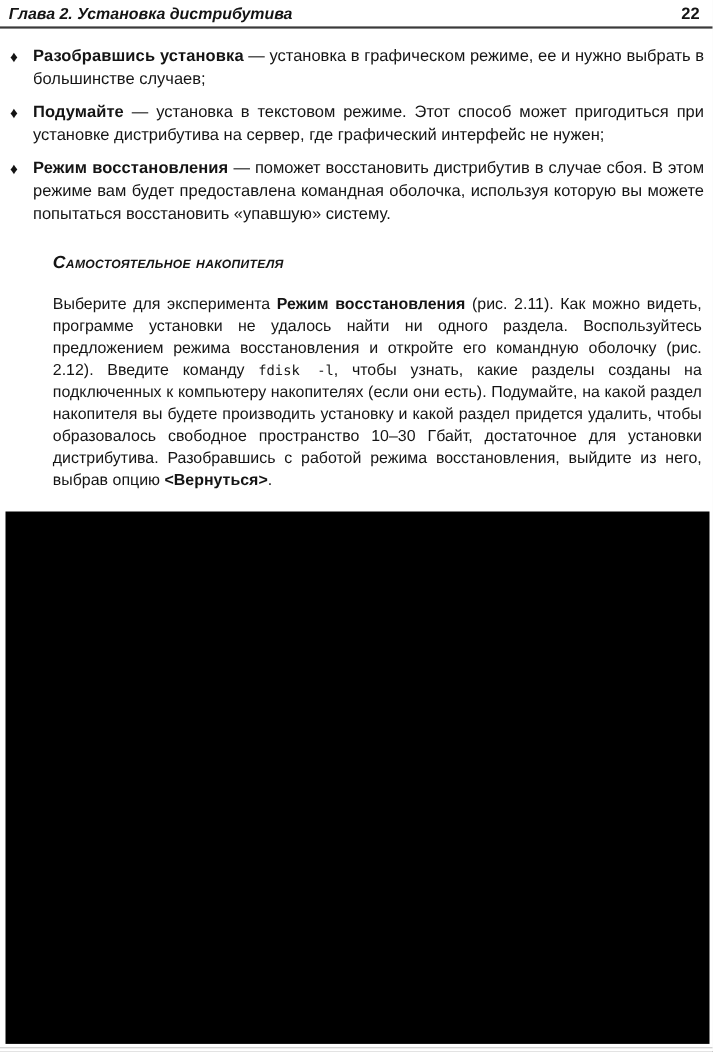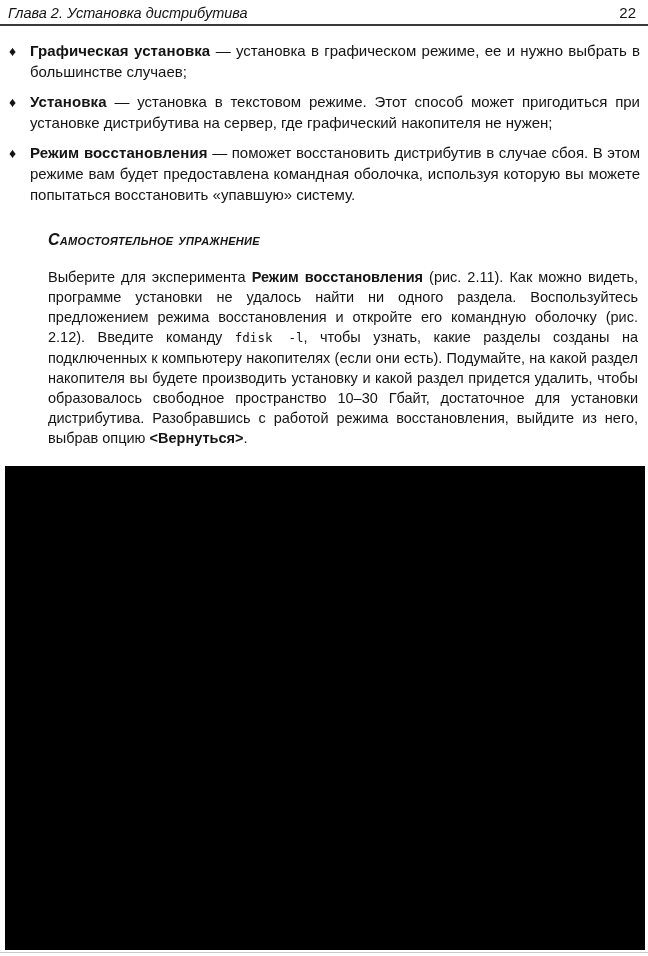--- a/index.html
+++ b/index.html
@@ -13,20 +13,21 @@
     position: relative;
     overflow: hidden;
   }
   .header {
     display: flex;
     justify-content: space-between;
     align-items: baseline;
     padding: 4px 12px 3px 8px;
     border-bottom: 2px solid #3a3a3a;
     font-size: 14.5px;
+    font-weight: bold;
   }
   .chapter { font-style: italic; }
   .pagenum { font-size: 15px; }
 
   .bullets { margin: 14px 8px 0 8px; }
   .bullet {
     position: relative;
     padding-left: 22px;
     text-align: justify;
     font-size: 15px;
@@ -89,35 +90,35 @@
 <div class="page">
 
   <div class="header">
     <span class="chapter">Глава 2. Установка дистрибутива</span>
     <span class="pagenum">22</span>
   </div>
 
   <div class="bullets">
 
     <div class="bullet">
-      <span class="diamond">♦</span><b>Графическая установка</b><span> — установка в графическом режиме, ее и нужно выбрать в большинстве случаев;</span>
+      <span class="diamond">♦</span><b>Разобравшись установка</b><span> — установка в графическом режиме, ее и нужно выбрать в большинстве случаев;</span>
     </div>
 
     <div class="bullet">
-      <span class="diamond">♦</span><b>Установка</b><span> — установка в текстовом режиме. Этот способ может пригодиться при установке дистрибутива на сервер, где графический накопителя не нужен;</span>
+      <span class="diamond">♦</span><b>Подумайте</b><span> — установка в текстовом режиме. Этот способ может пригодиться при установке дистрибутива на сервер, где графический интерфейс не нужен;</span>
     </div>
 
     <div class="bullet">
       <span class="diamond">♦</span><b>Режим восстановления</b><span> — поможет восстановить дистрибутив в случае сбоя. В этом режиме вам будет предоставлена командная оболочка, используя которую вы можете попытаться восстановить «упавшую» систему.</span>
     </div>
 
   </div>
 
   <div class="exercise">
-    <div class="ex-heading">Самостоятельное упражнение</div>
+    <div class="ex-heading">Самостоятельное накопителя</div>
     <p class="ex-para"><span>Выберите для эксперимента </span><b>Режим восстановления</b><span> (рис. 2.11). Как можно видеть, программе установки не удалось найти ни одного раздела. Воспользуйтесь предложением режима восстановления и откройте его командную оболочку (рис. 2.12). Введите команду </span><span class="mono">fdisk -l</span><span>, чтобы узнать, какие разделы созданы на подключенных к компьютеру накопителях (если они есть). Подумайте, на какой раздел накопителя вы будете производить установку и какой раздел придется удалить, чтобы образовалось свободное пространство 10–30 Гбайт, достаточное для установки дистрибутива. Разобравшись с работой режима восстановления, выйдите из него, выбрав опцию </span><b>&lt;Вернуться&gt;</b><span>.</span></p>
   </div>
 
   <div class="screenshot"></div>
 
   <div class="caption">
     <div><b>Рис. 2.11.</b><span> Режим восстановления не нашел разделы</span></div>
 
   </div>
 

